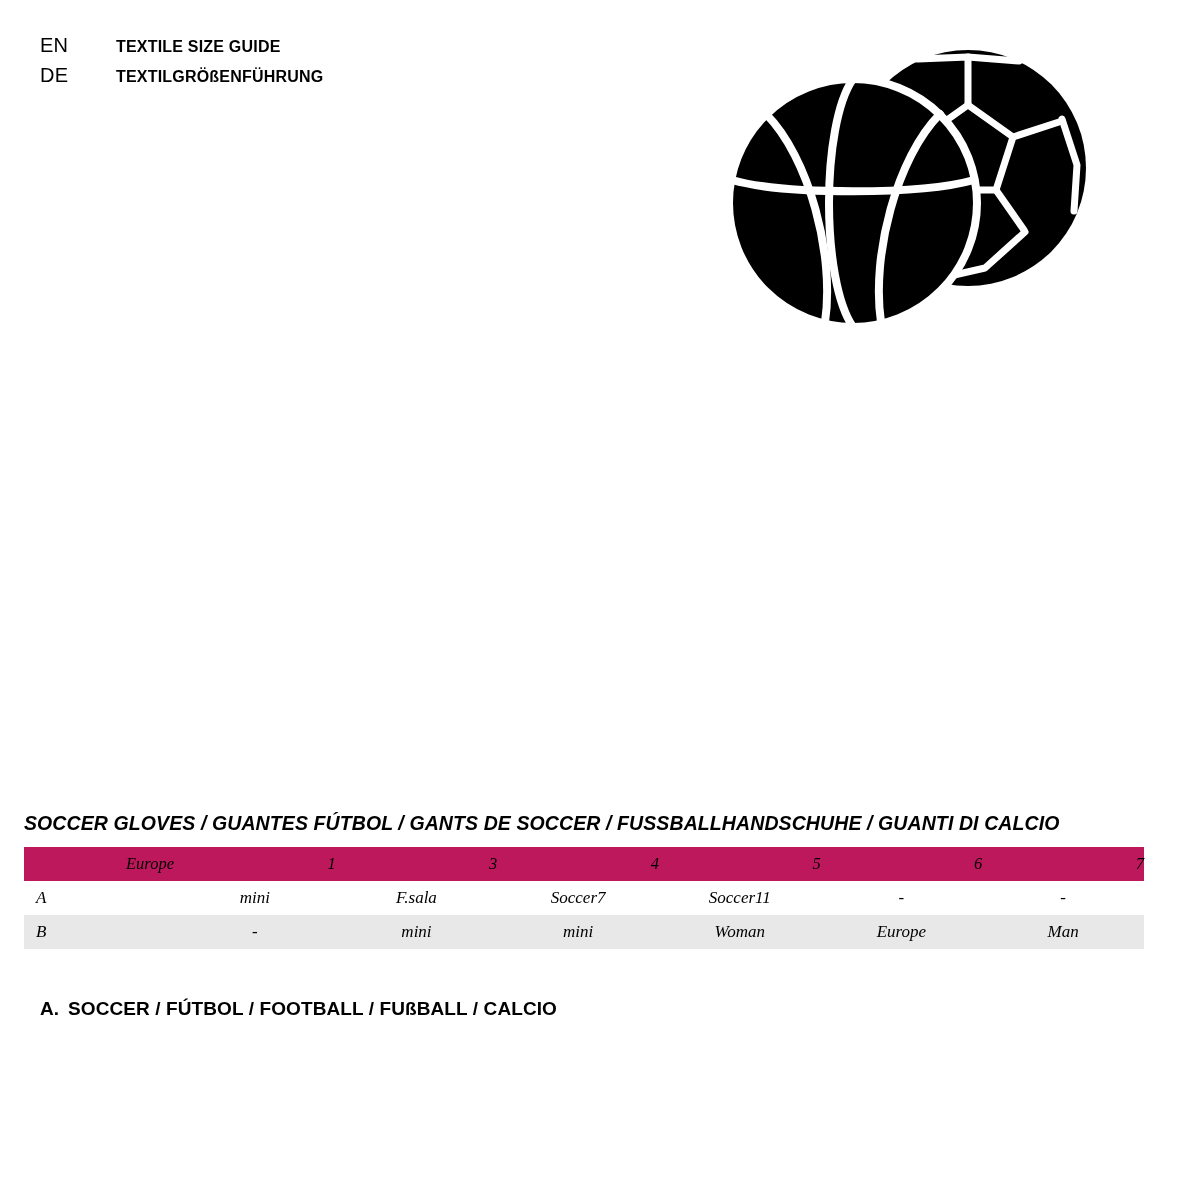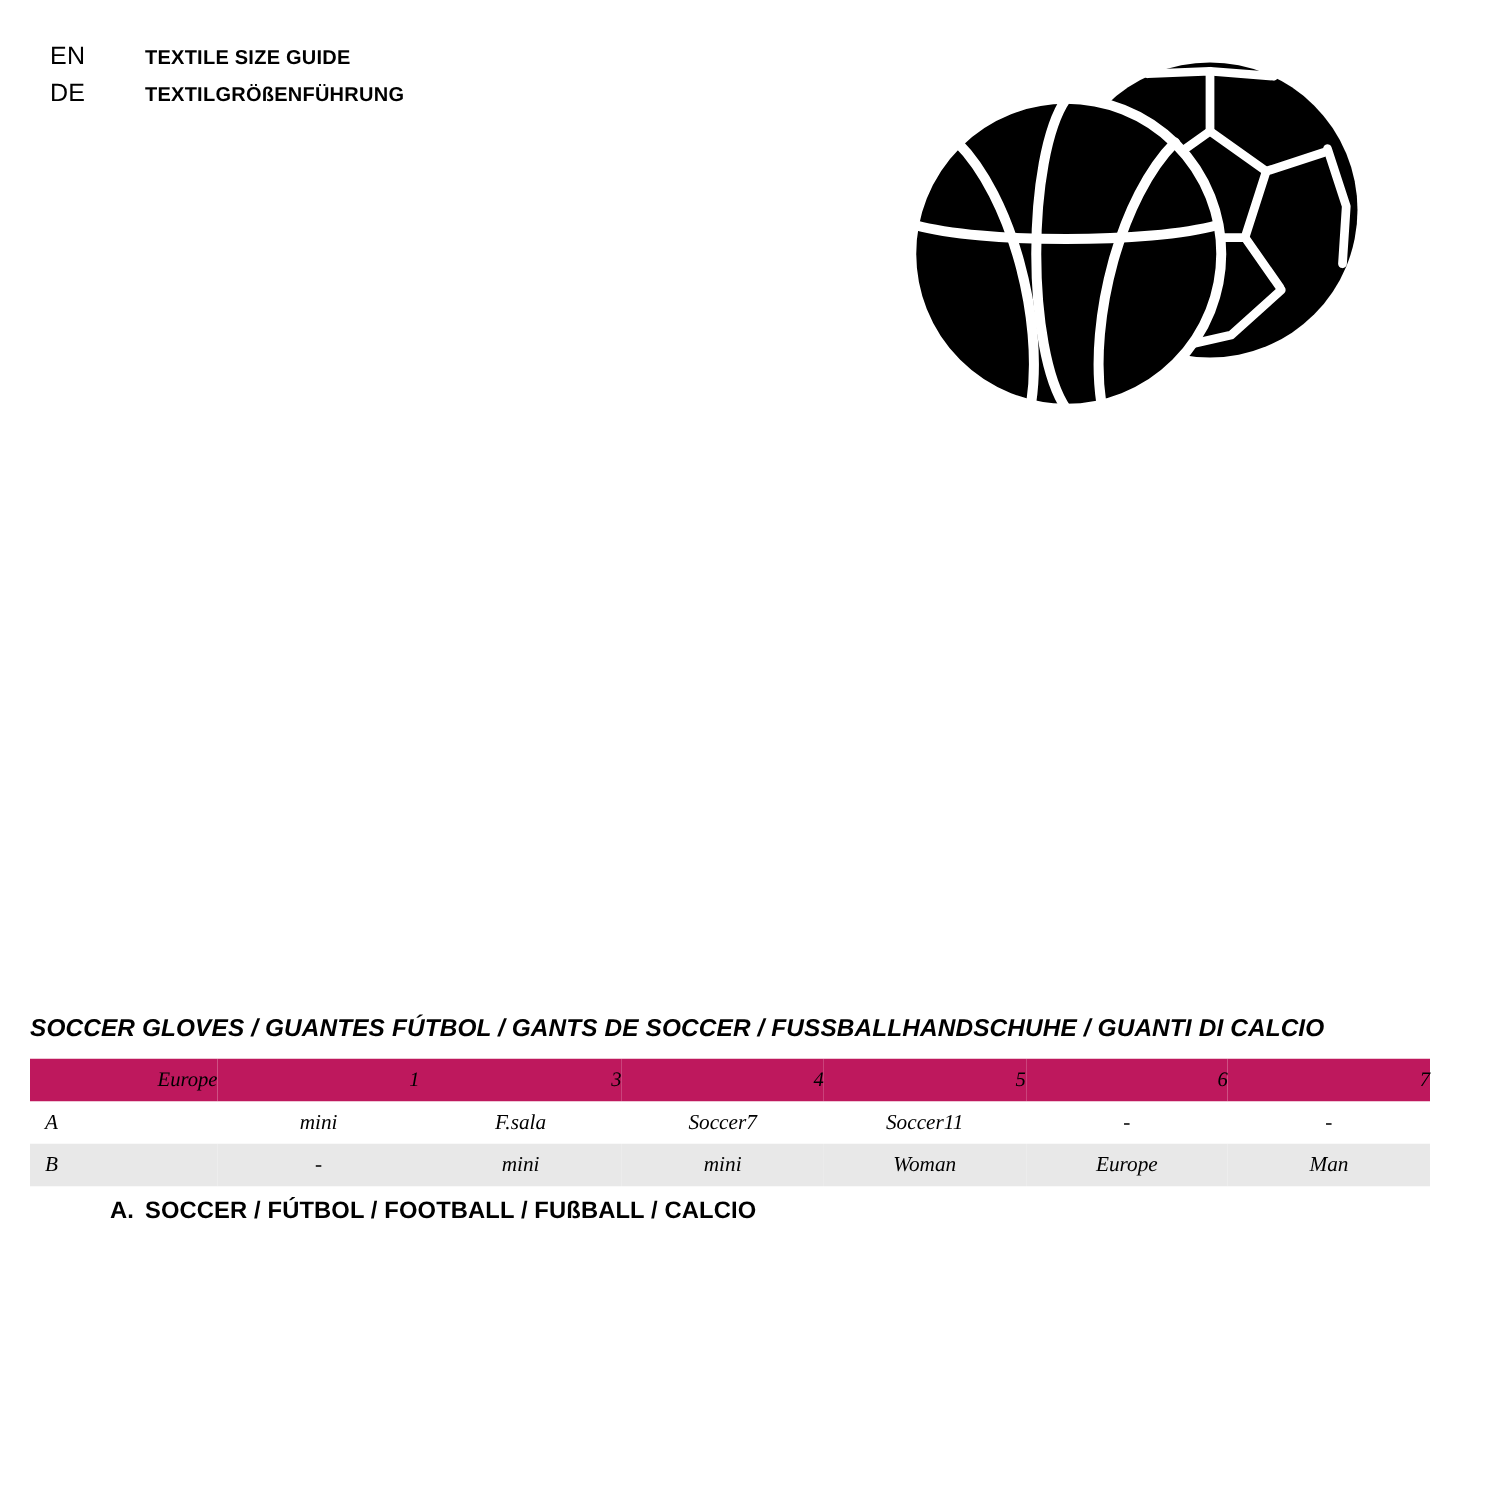--- a/index.html
+++ b/index.html
@@ -90,23 +90,22 @@
   table.size-table td.rowlabel {
     text-align: left;
     padding-left: 12px;
   }
   col.c-label { width: 150px; }
 
   
   .footnotes {
     position: absolute;
     left: 40px;
-    top: 954px;
+    top: 994px;
     width: 1100px;
-    margin-left: 48px;
   }
   .footnote {
     font-size: 19px;
     font-weight: 700;
     letter-spacing: 0.1px;
     line-height: 30px;
     white-space: nowrap;
   }
   .footnote .fn-key {
     display: inline-block;

